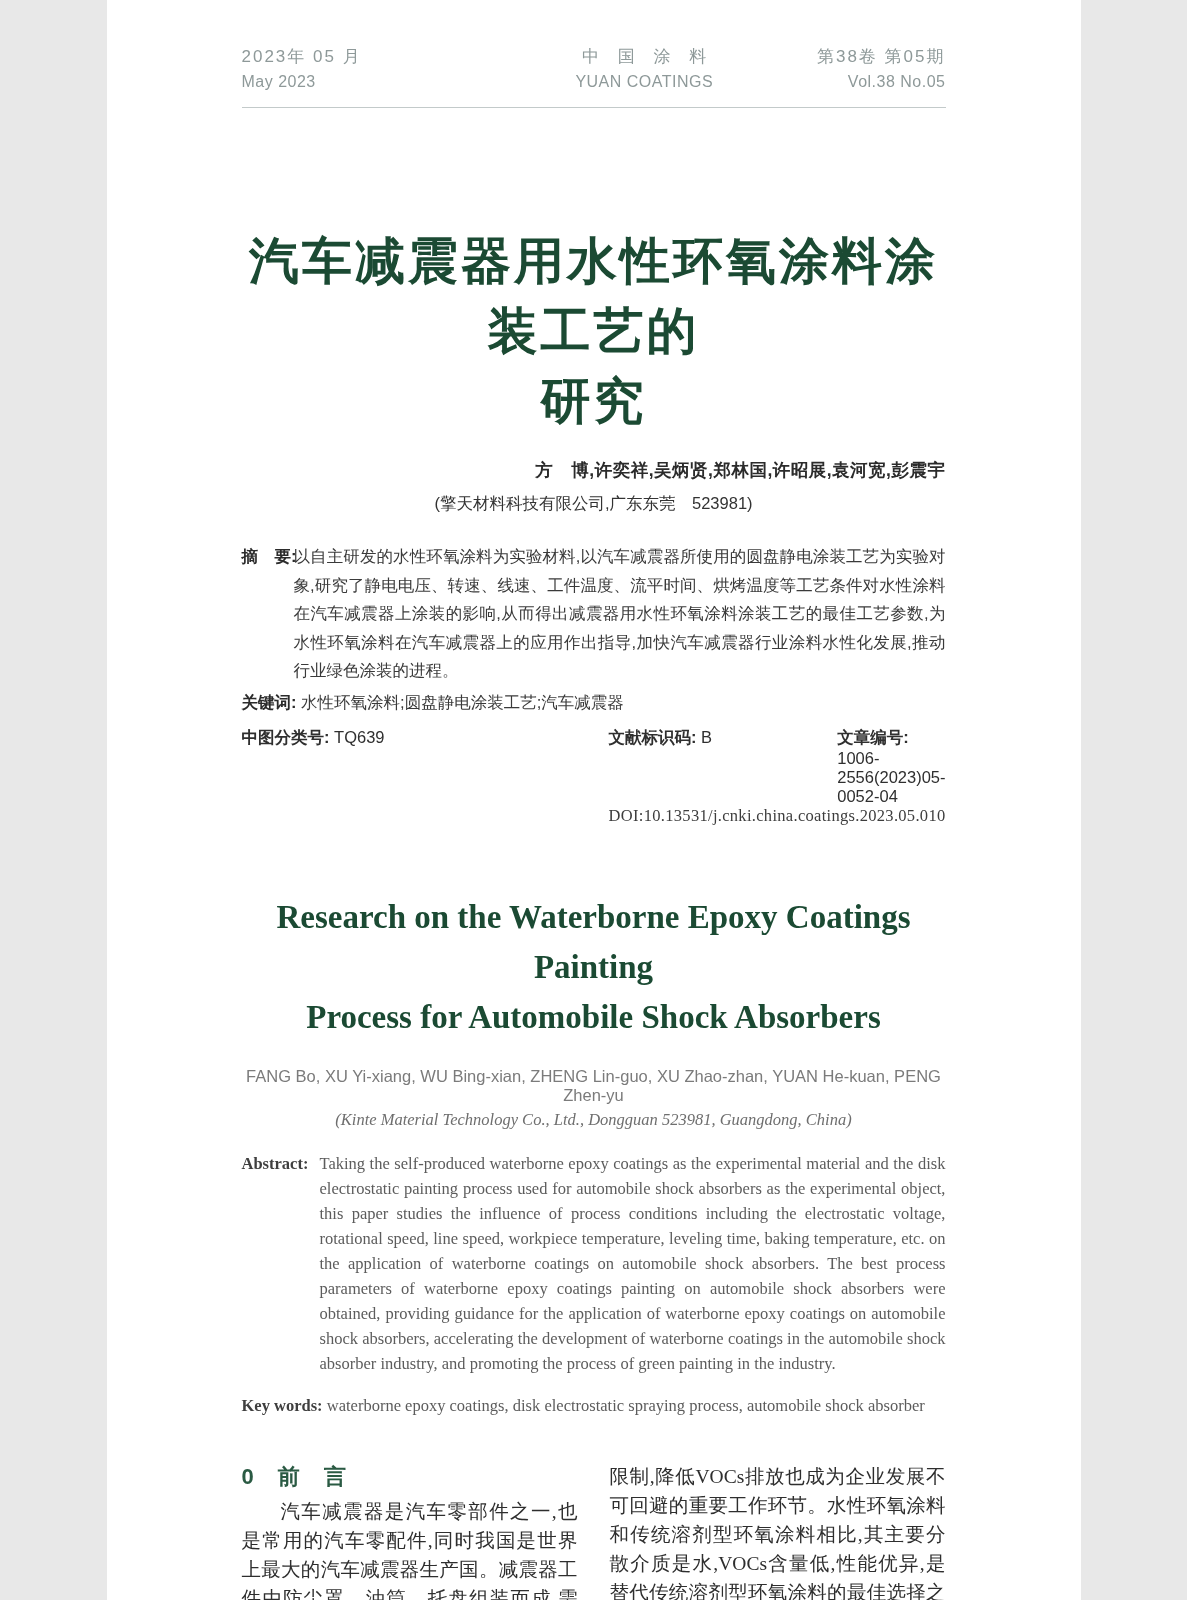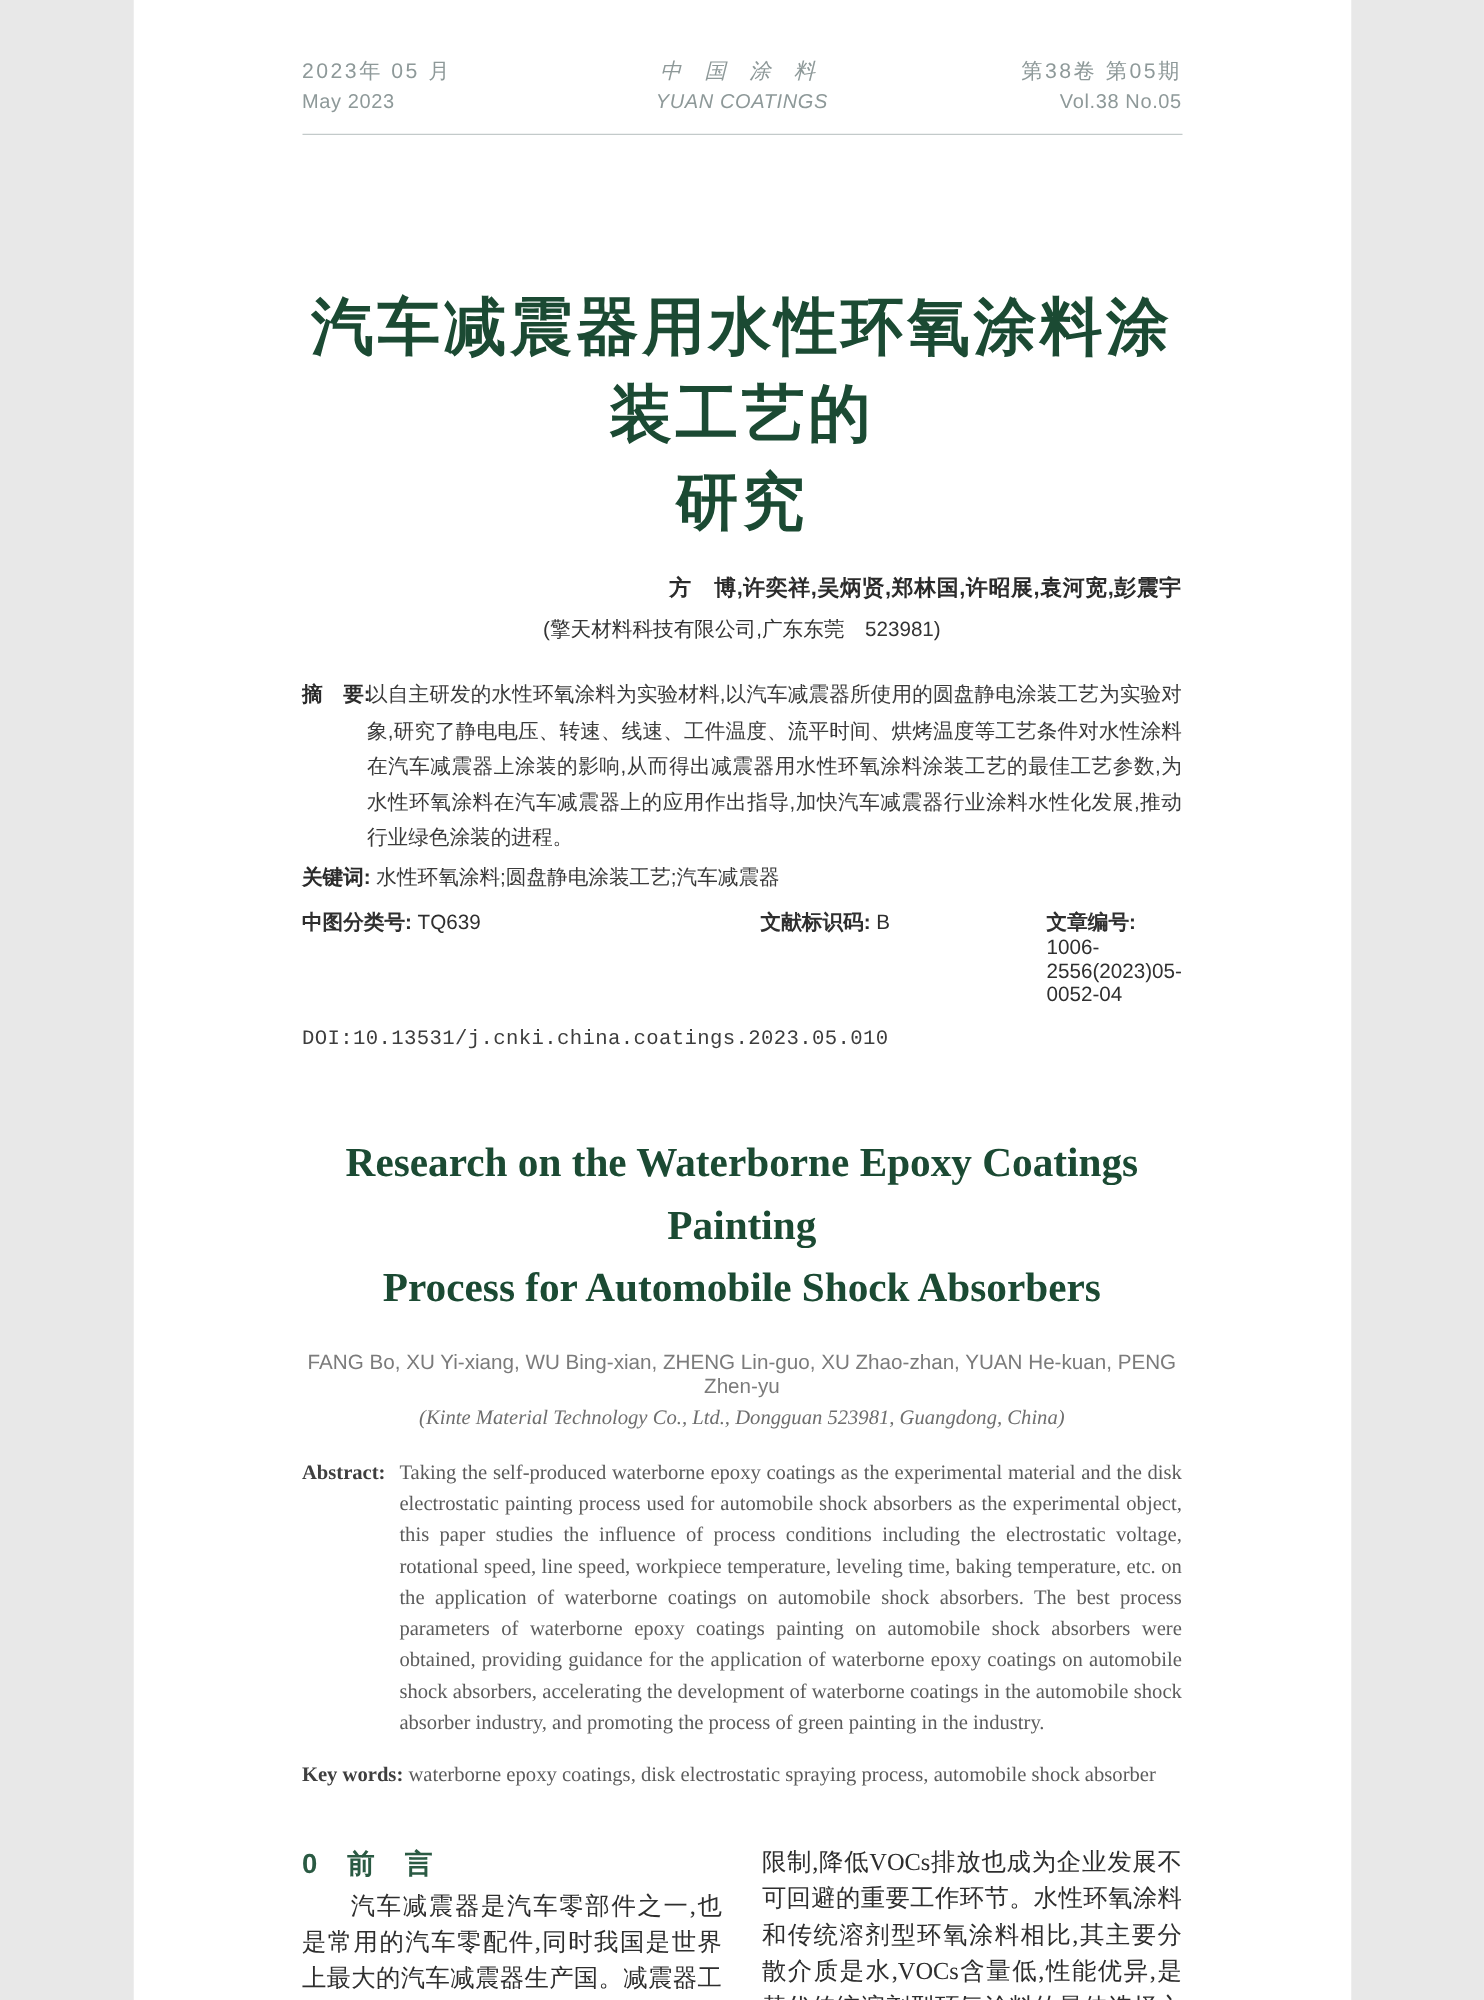--- a/index.html
+++ b/index.html
@@ -16,21 +16,21 @@
   }
   
   .jheader {
     display:flex; justify-content:space-between; align-items:flex-start;
     color:#8e9999;
     padding-bottom:13px;
     border-bottom:1px solid #c3caca;
   }
   .jheader .cell { line-height:25px; }
   .jheader .cell.left  { text-align:left;  width:33%; }
-  .jheader .cell.mid   { text-align:center; width:34%;font-style:italic; }
+  .jheader .cell.mid   { text-align:right; width:34%; }
   .jheader .cell.right { text-align:right; width:33%; }
   .jheader .zh { font-size:17px; letter-spacing:2px; }
   .jheader .mid .zh { letter-spacing:7px; }
   .jheader .en { font-size:16px; letter-spacing:0.5px; }
   
   .title-zh {
     margin-top:118px;
     text-align:center;
     color:#1b4a33;
     font-weight:bold;
@@ -56,23 +56,22 @@
   }
   .abstract-zh .hlabel { color:#2b2b2b; }
   .kw-zh { margin-top:3px; font-size:16.5px; line-height:28px; color:#3a3a3a; }
   .kw-zh b { color:#2b2b2b; }
   .clc-row { margin-top:11px; display:flex; font-size:16.5px; color:#2f2f2f; }
   .clc-row .c1 { width:385px; }
   .clc-row .c2 { width:240px; }
   .clc-row .c3 { flex:1; }
   .clc-row b { font-weight:bold; }
   .doi {
-    margin-top:15px;
-    font-family:Liberation Mono, monospace;
-    font-size:16.5px; color:#3d3d3d; letter-spacing:0.3px;
+    font-family:Liberation Serif, serif;
+    font-size:16.5px; color:#3d3d3d; letter-spacing:0.3px;text-align:right;
   }
   
   .title-en {
     margin-top:66px; text-align:center;
     font-family:"Liberation Serif","DejaVu Serif",serif;
     font-weight:bold; color:#1b4a33;
     font-size:33px; line-height:50px;
   }
   .authors-en {
     margin-top:25px; text-align:center;

